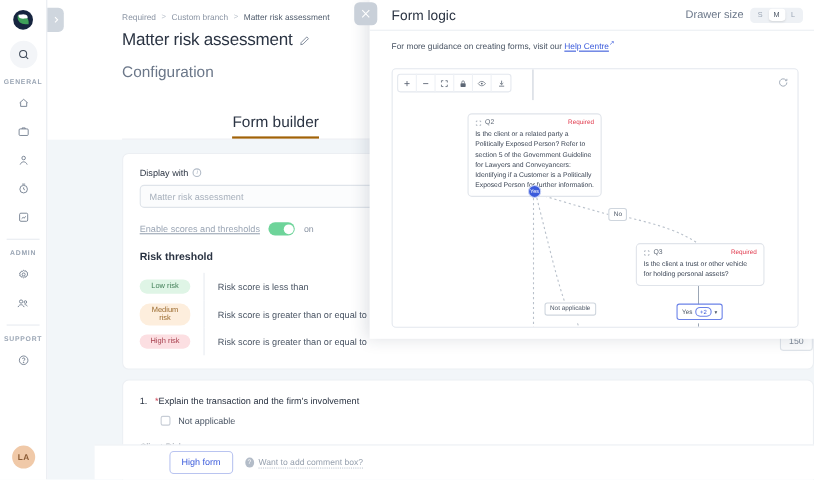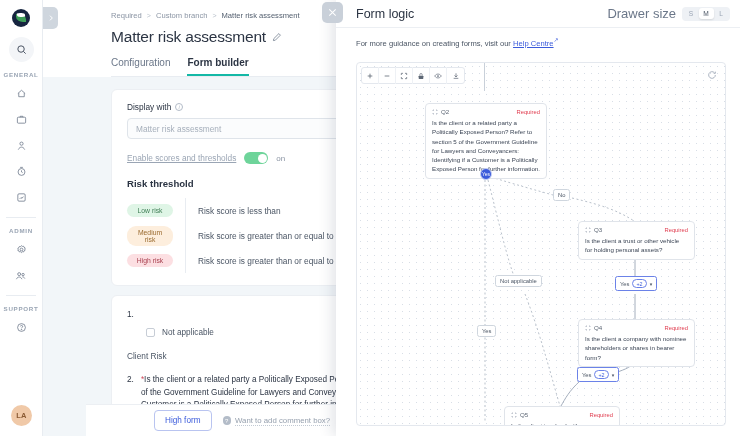--- a/index.html
+++ b/index.html
@@ -71,22 +71,22 @@
     background: #ffffff;
   }
   .page-head { padding: 11px 0 0 68px; background: #ffffff; }
   .crumb { font-size: 7.6px; color: #8b95a4; display: flex; gap: 5px; align-items: center; }
   .crumb .cur { color: #525e6e; }
   .crumb .sep { color: #b9c1cb; font-size: 7px; }
   .title-row { display: flex; align-items: center; gap: 6px; margin-top: 8px; }
   .title { font-size: 15.5px; color: #2b3443; font-weight: 400; letter-spacing: -.2px; }
   .pencil { color: #6b7789; display: flex; }
   .tabs { display: flex; gap: 17px; margin-top: 11px; }
-  .tab { font-size: 10px; color: #6b7789; padding-bottom: 6px; }
-  .tab.active { color: #2b3443; font-weight: 700; border-bottom: 2px solid #14b8a6; }
+  .tab { font-size: 14px; color: #6b7789; padding-bottom: 6px; }
+  .tab.active { color: #2b3443; font-weight: 400; border-bottom: 2px solid #a16207; margin-top: 45px; }
   .tabs-rule { height: 1px; background: #e8ecf1; margin-left: 68px; }
 
   .page-body { background: #f2f6f9; padding: 12px 0 0 68px; height: 100%; }
   .card {
     background: #ffffff; border-radius: 6px; padding: 12px 0 12px 15px;
     margin-bottom: 9px; border: 1px solid #eceff3;
   }
   .lbl { font-size: 8.3px; color: #2b3443; display: flex; align-items: center; gap: 4px; }
   .lbl.muted { color: #9aa5b4; text-decoration: underline; }
   .info-i {
@@ -155,32 +155,32 @@
   }
   .comment-hint { display: flex; align-items: center; gap: 4px; font-size: 7.8px; color: #96a0ae; }
   .hint-i {
     width: 8.5px; height: 8.5px; border-radius: 50%; background: #b3bcc8;
     color: #fff; font-size: 6px; display: flex; align-items: center; justify-content: center;
   }
   .dotted-u { border-bottom: 1px dotted #c2cad4; }
 
   
   .drawer {
-    position: absolute; right: 0; top: 0; width: 404px; height: 436px;
+    position: absolute; right: 0; top: 0; width: 404px; height: 308px;
     background: #ffffff; box-shadow: -3px 0 14px rgba(25,40,70,.14);
     z-index: 10;
   }
   .drawer-head {
     height: 28px; display: flex; align-items: center;
     padding: 0 10px 0 20px; justify-content: space-between;
     border-bottom: 1px solid #eceff3;
   }
   .drawer-title { font-size: 12.5px; color: #2b3443; }
   .dsize { display: flex; align-items: center; gap: 6px; }
-  .dsize-lbl { font-size: 13px; color: #6b7789; }
+  .dsize-lbl { font-size: 10px; color: #6b7789; }
   .seg {
     display: flex; background: #eef1f5; border-radius: 4px; padding: 1.5px;
   }
   .seg i {
     width: 15px; height: 11px; font-style: normal; font-size: 6.6px;
     color: #9aa5b4; display: flex; align-items: center; justify-content: center;
     border-radius: 3px;
   }
   .seg i.sel { background: #ffffff; color: #4a5564; box-shadow: 0 1px 2px rgba(0,0,0,.11); }
   .close-x {
@@ -398,20 +398,21 @@
             <span class="thr-bar"></span>
             <span class="thr-txt">Risk score is greater than or equal to</span>
             <span class="thr-val">150</span>
           </div>
         </div>
       </div>
 
       <div class="q-card">
         <div class="q-line">
           <span class="q-num">1.</span>
+          <span><span class="req-star">*</span><span>Explain the transaction and the firm's involvement</span></span>
         </div>
         <div class="chk-row">
           <span class="chk"></span>
           <span class="chk-lbl">Not applicable</span>
         </div>
 
         <div class="grp-lbl">Client Risk</div>
 
         <div class="q-line q2">
           <span class="q-num">2.</span>

